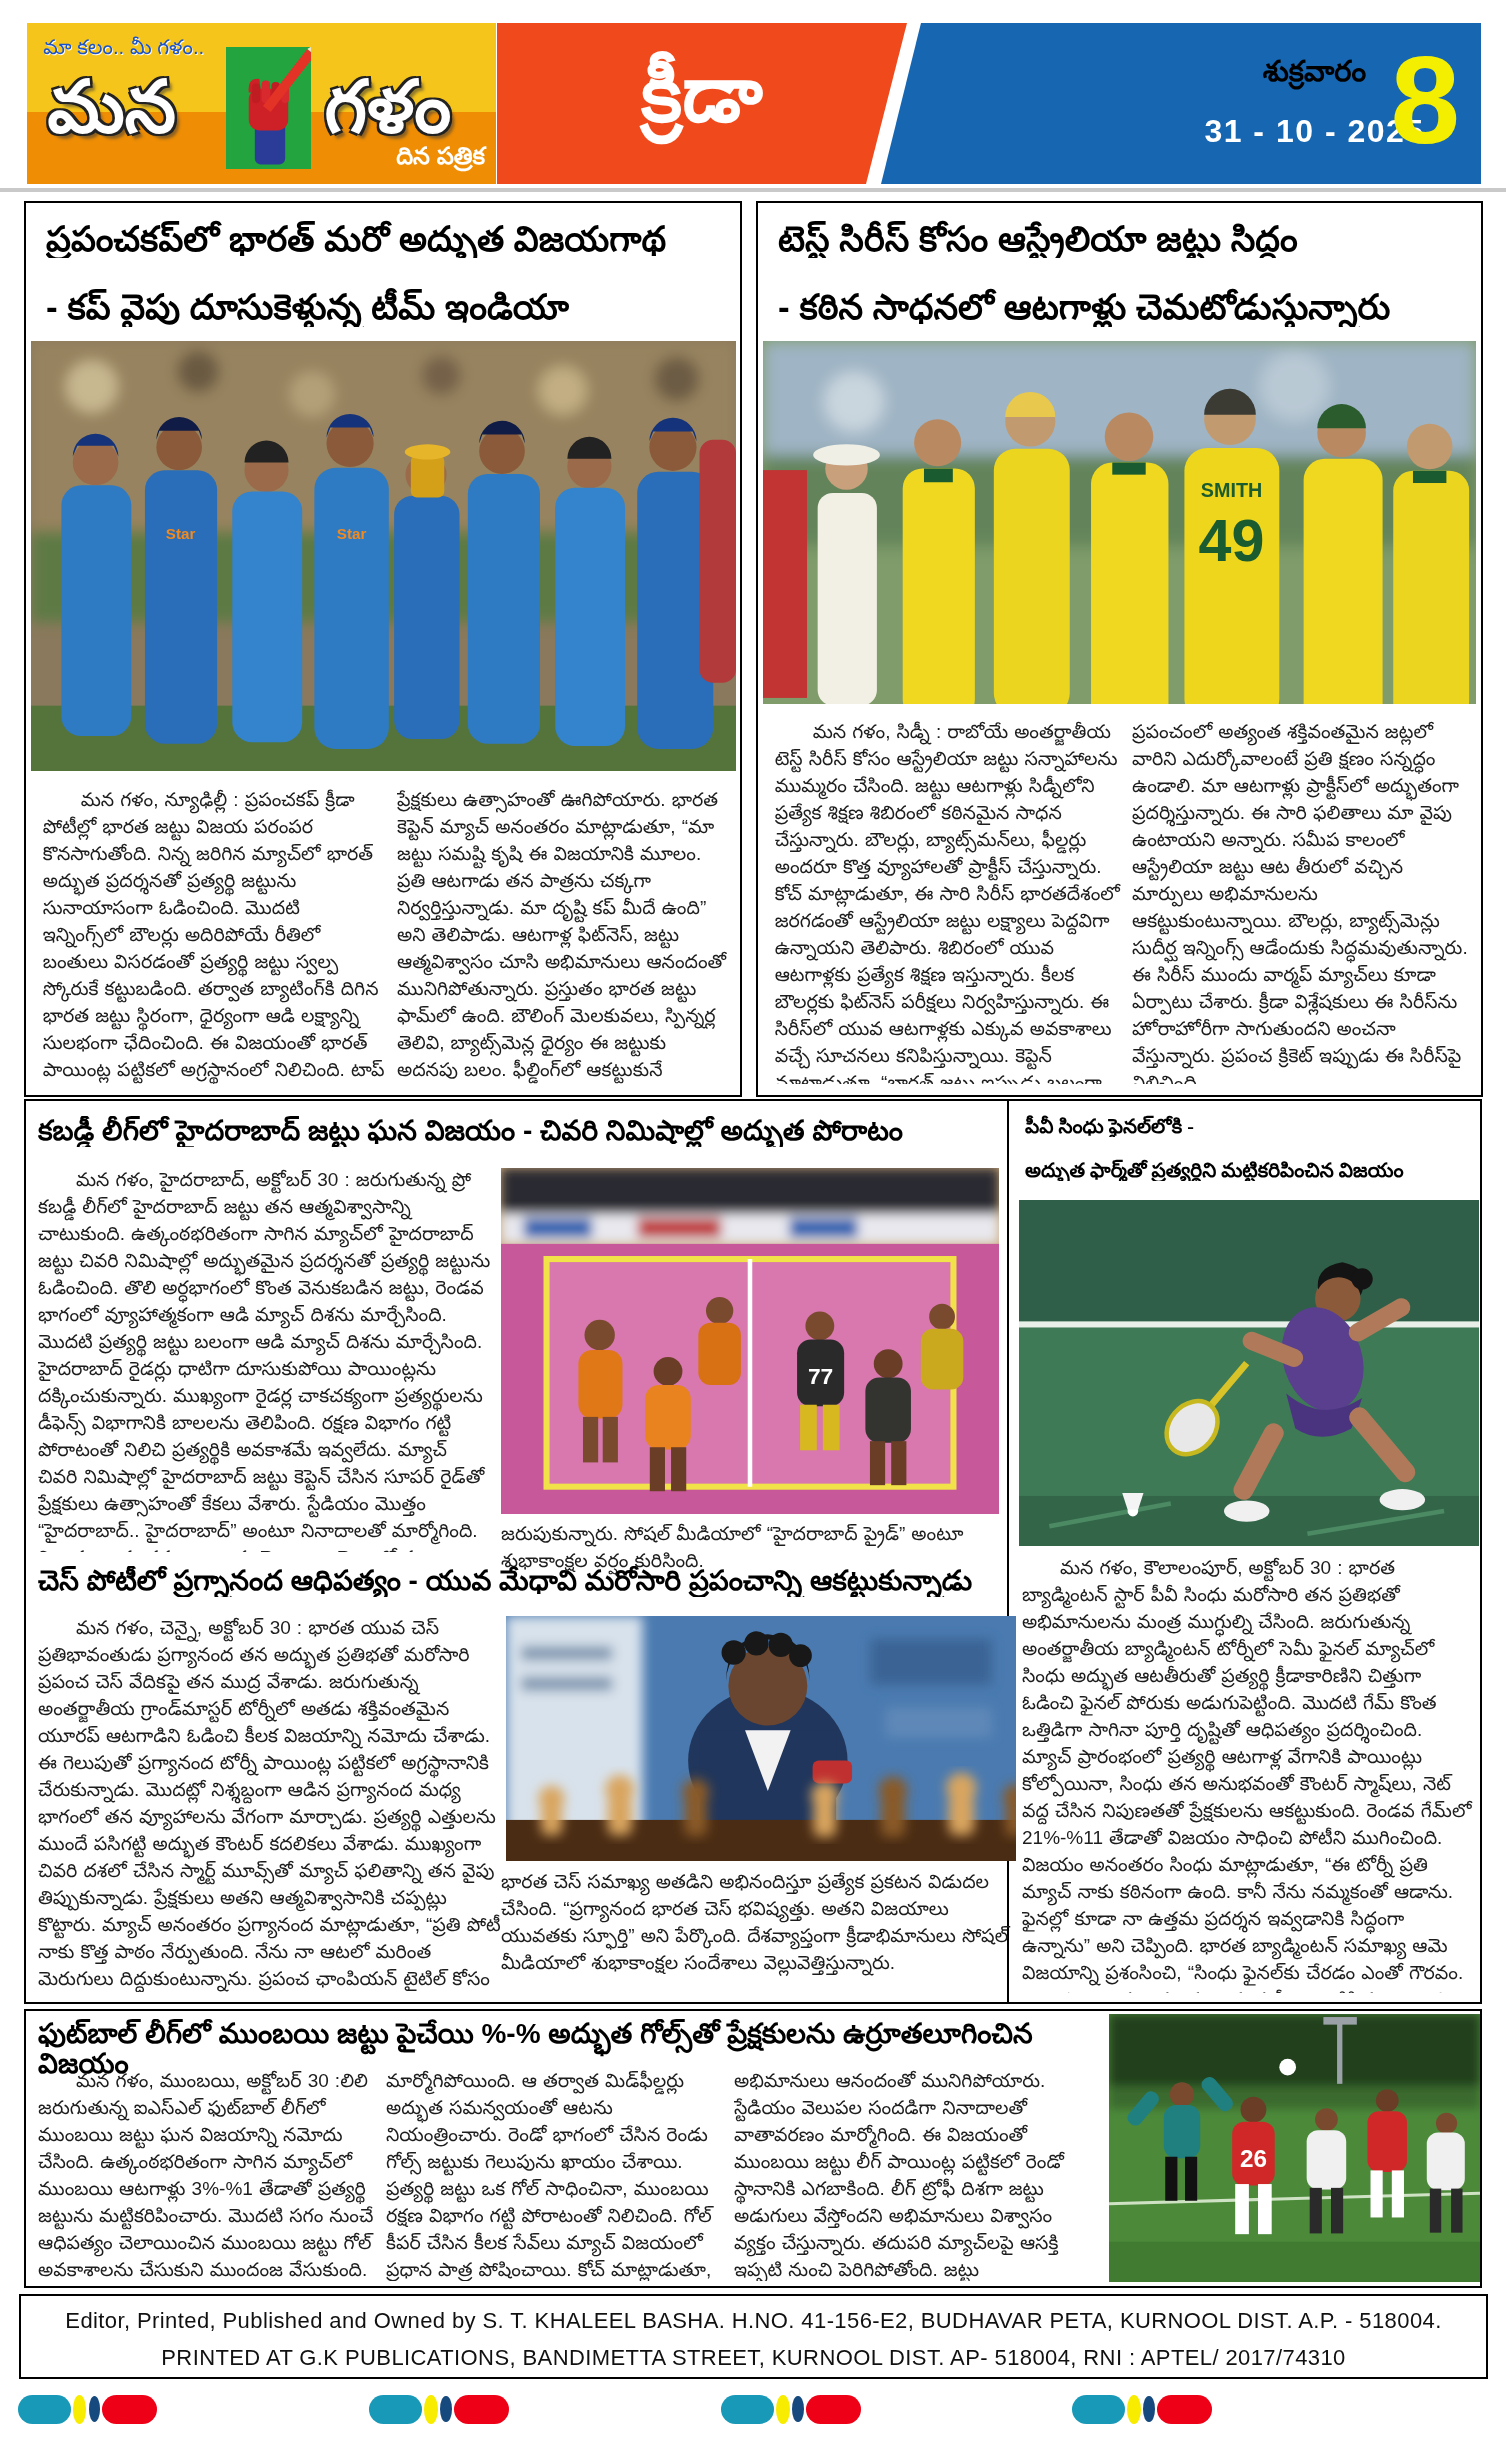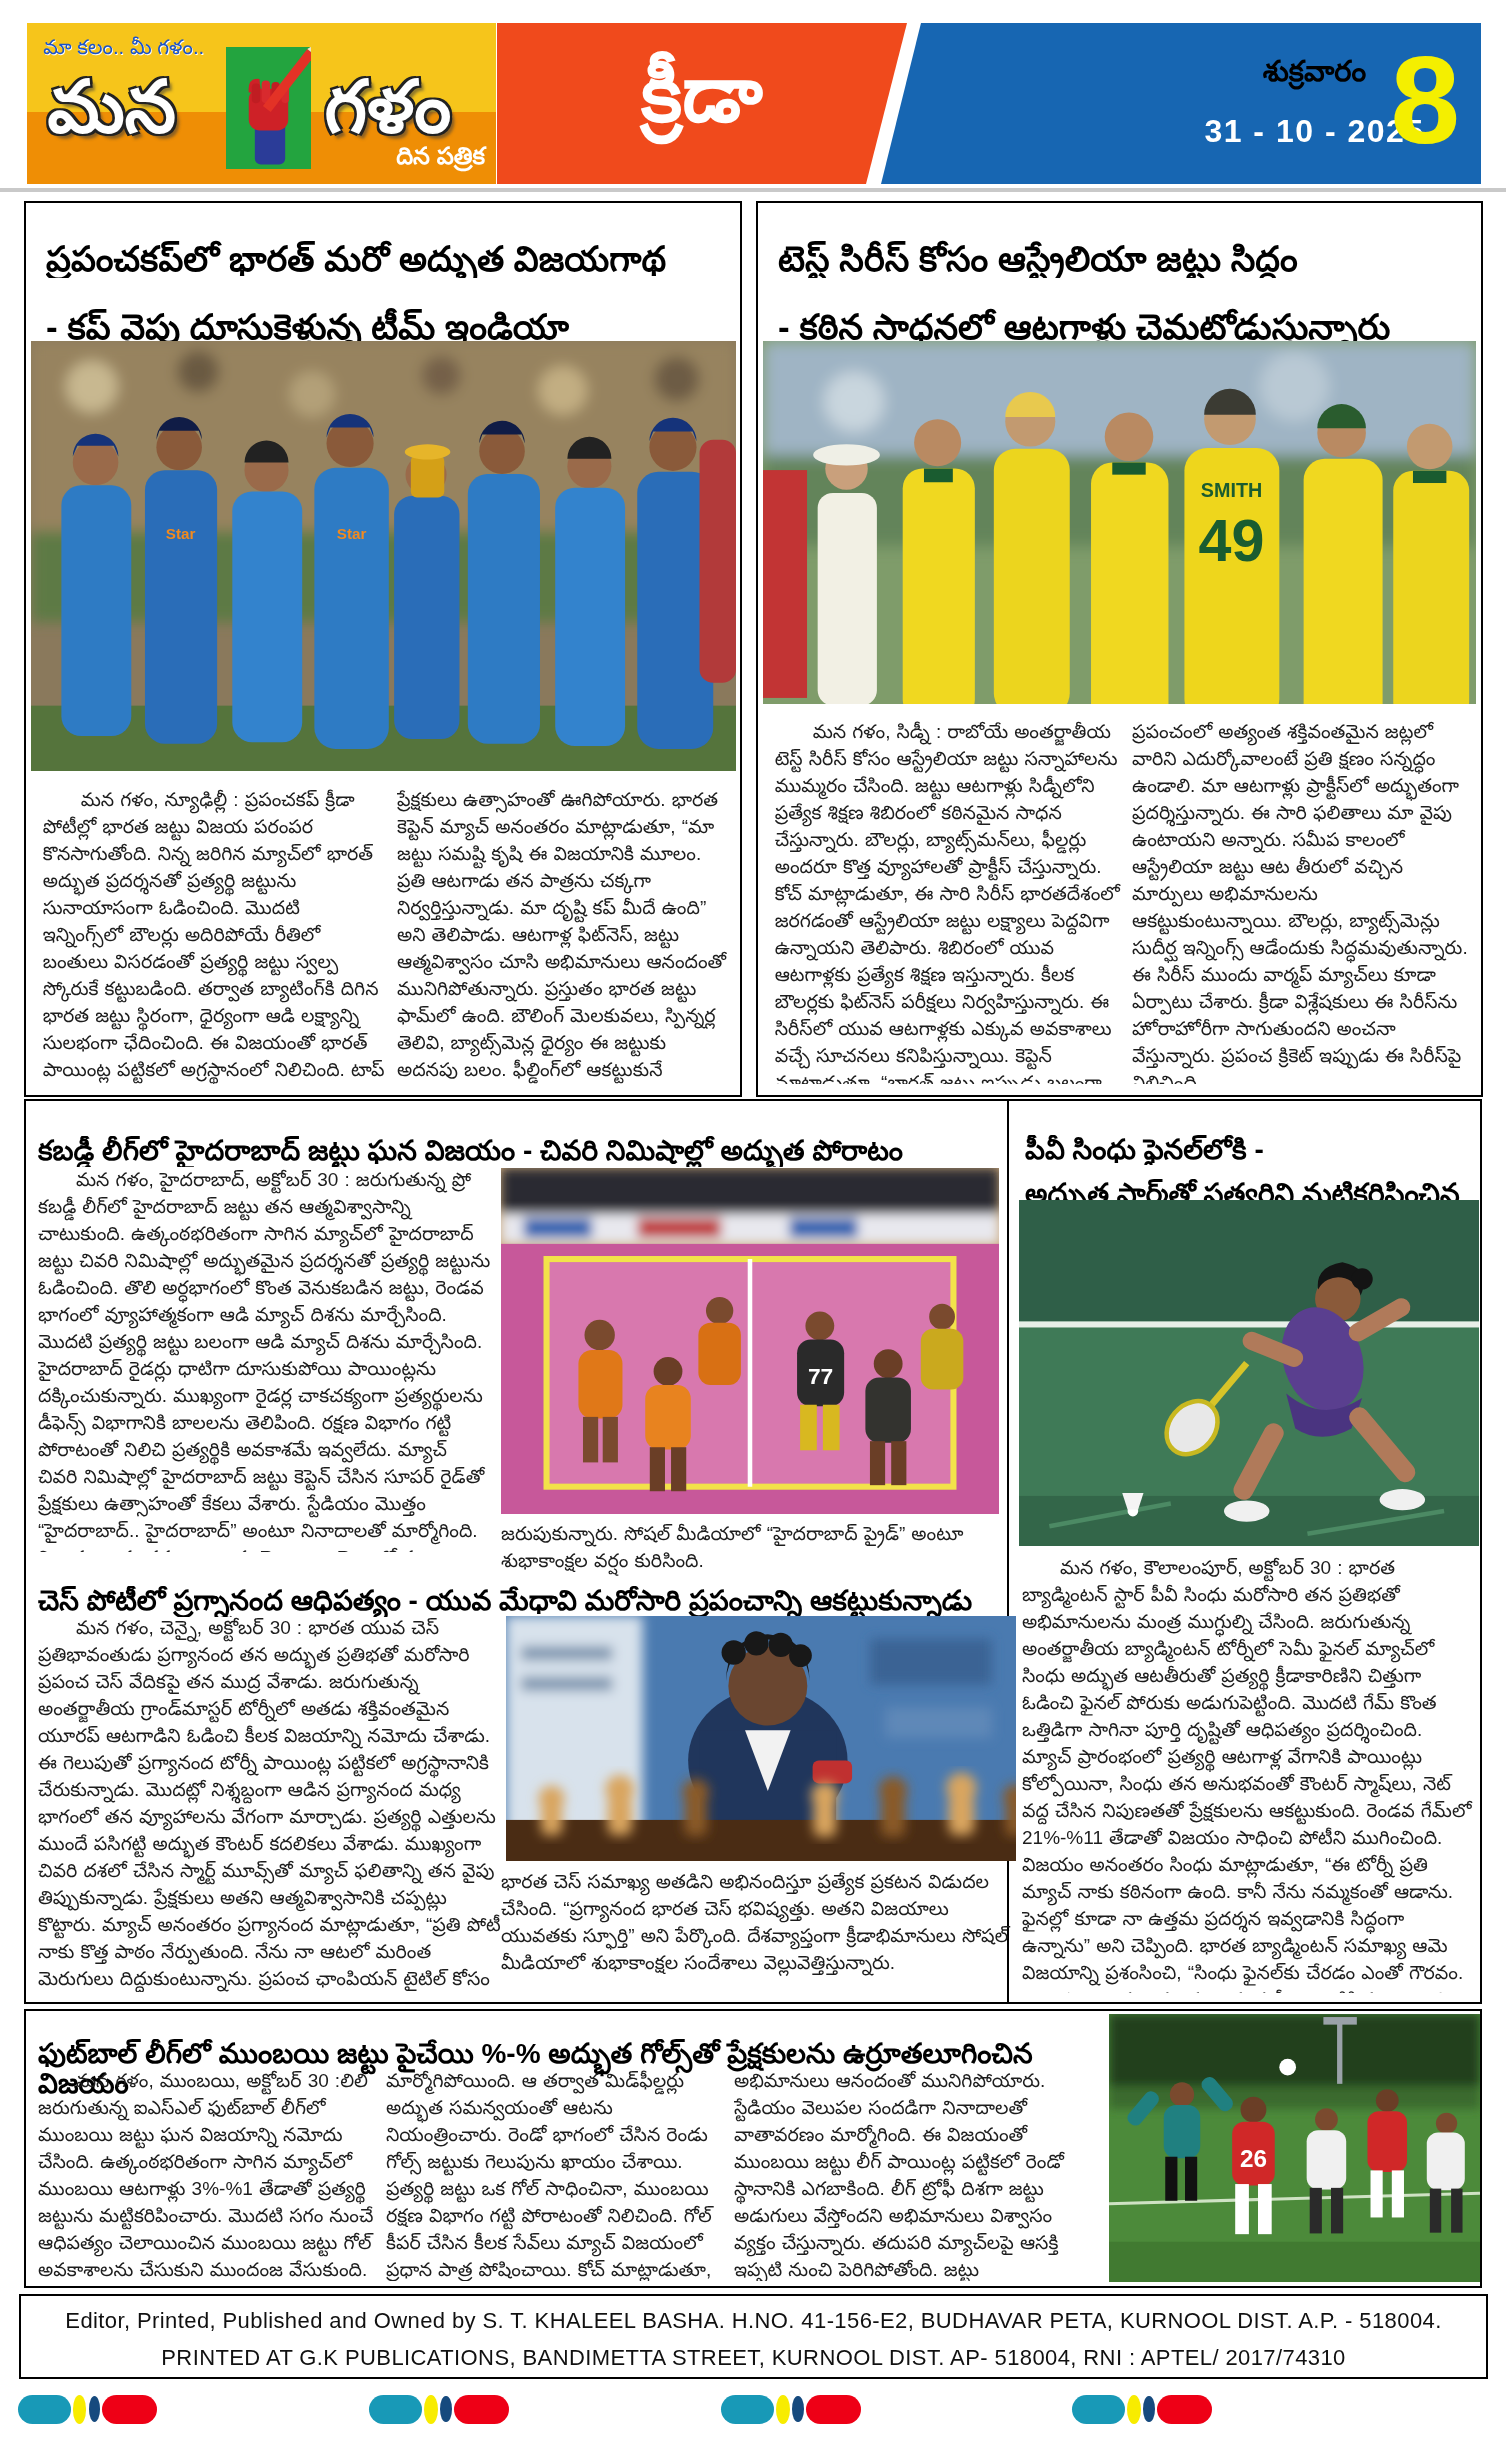--- a/index.html
+++ b/index.html
@@ -29,24 +29,24 @@
             font-size:29px;font-weight:bold;color:#000000;}
   .date-line{position:absolute;left:251px;top:90px;width:365px;text-align:center;
             font-size:32px;font-weight:bold;color:#fff;letter-spacing:1.5px;}
   .page-number{position:absolute;right:21px;top:13.7px;font-size:125px;line-height:1;
             font-weight:bold;color:#f4ef00;}
 
   .top-rule{position:absolute;left:0;top:188px;width:1507px;height:3.8px;background:#c9c9c9;}
 
   
   .nbox{position:absolute;border:2.3px solid #000;background:#fff;box-sizing:border-box;}
-  .headline{font-weight:bold;color:#000;overflow:hidden;margin-top:20px;}
+  .headline{font-weight:bold;color:#000;overflow:hidden;}
   .hl-lg{font-size:35px;line-height:1.1;}
   .hl-md{font-size:28px;line-height:1.1;}
-  .hl-sm{font-size:28px;line-height:1.1;}
+  .hl-sm{font-size:20px;line-height:1.1;font-family:Liberation Serif, serif;}
   .bodytext{position:absolute;font-size:19px;line-height:27px;color:#1d1d1d;
             text-align:left;overflow:hidden;word-spacing:0.8px;}
   .indent{text-indent:38px;}
   .photo{position:absolute;overflow:hidden;background:#d8d8d8;}
   .photo svg{display:block;width:100%;height:100%;}
   .vrule{position:absolute;width:2.3px;background:#000;}
 
   
   .footer-line{position:absolute;left:0;width:100%;text-align:center;font-size:22px;color:#111;
             font-family:"Liberation Sans", sans-serif;letter-spacing:0.4px;}

